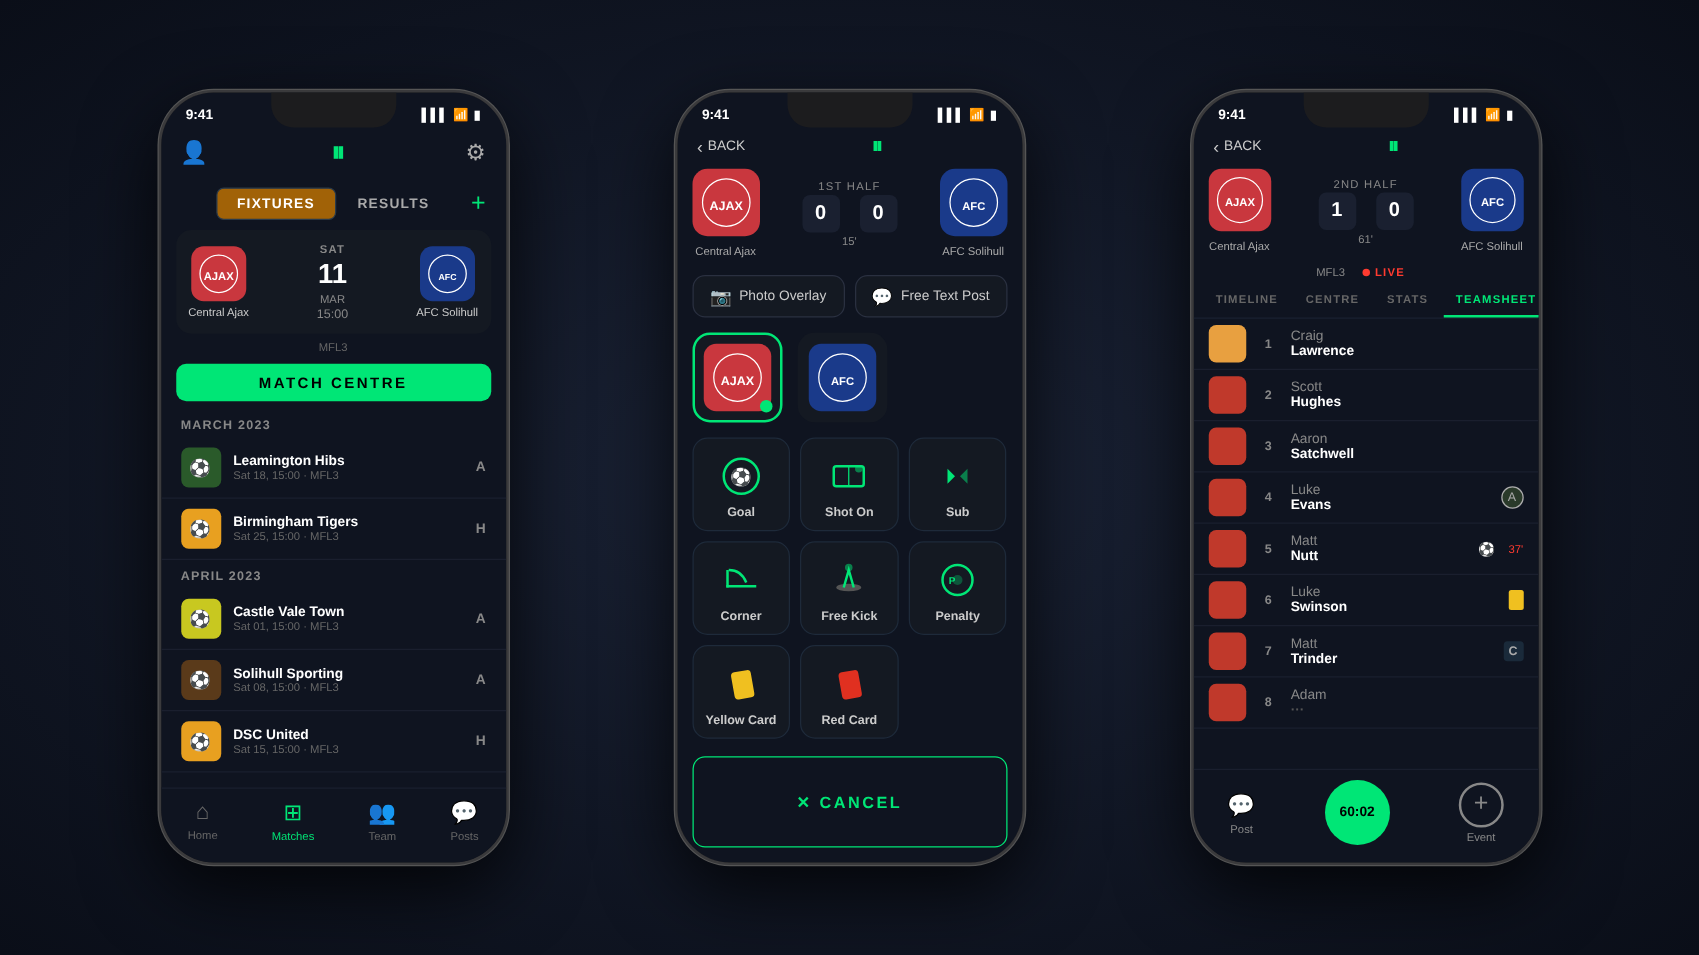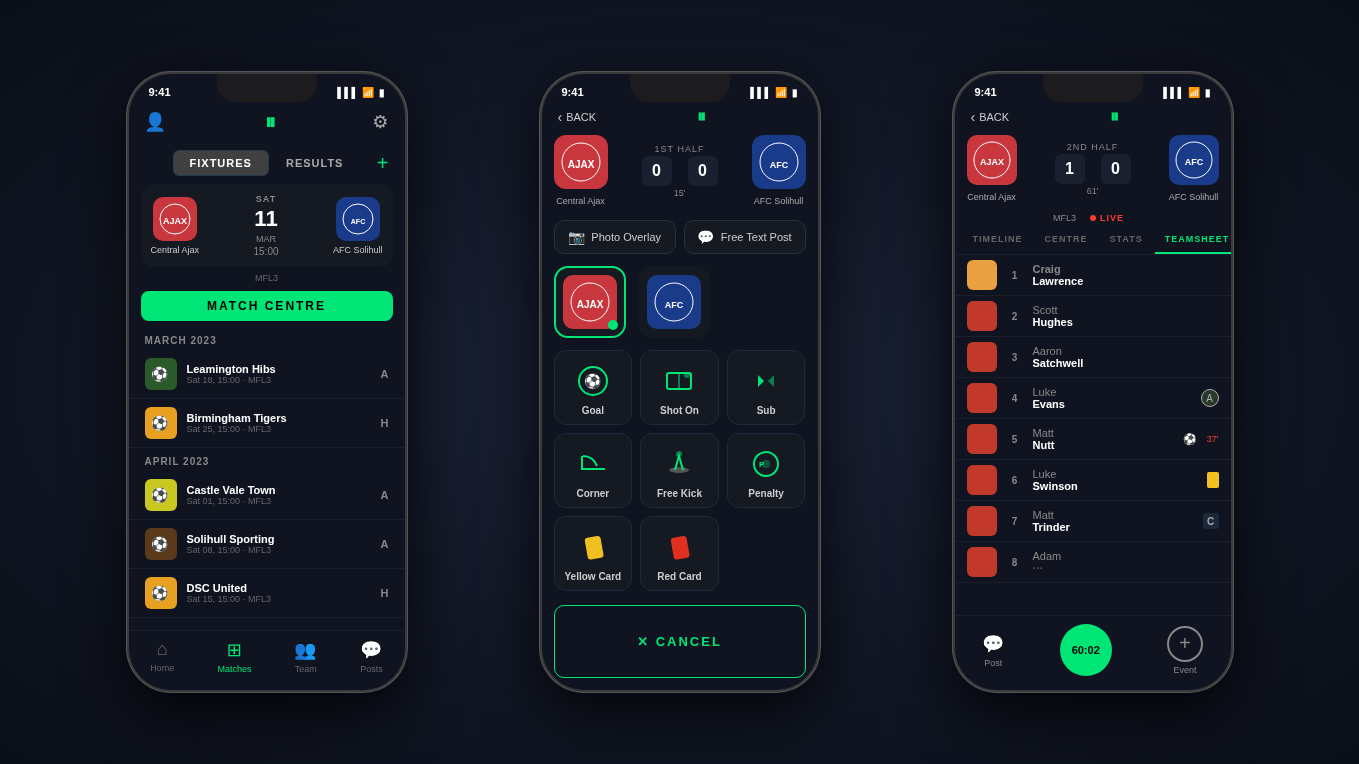--- a/index.html
+++ b/index.html
@@ -105,21 +105,21 @@
       padding: 6px 16px;
       font-size: 11px;
       font-weight: 700;
       letter-spacing: 1px;
       border-radius: 6px;
       cursor: pointer;
       color: #aaa;
       border: 1px solid transparent;
     }
     .tab-btn.active {
-      background: #404040;
+      background: #a16207;
       color: #fff;
       border-color: #2a3a4a;
       text-align: right;
     }
     .add-btn {
       position: absolute;
       right: 16px;
       color: #00e676;
       font-size: 20px;
       font-weight: 300;
@@ -889,21 +889,21 @@
         <div class="match-tab">STATS</div>
         <div class="match-tab active">TEAMSHEET</div>
       </div>
 
 
       <div class="player-list">
 
         <div class="player-row">
           <div class="player-avatar" style="background:#e8a040;width:30px;height:30px;border-radius:6px;"></div>
           <div class="player-num">1</div>
-          <div class="player-name"><span style="color:#888;font-weight:700;text-align:right;">Craig</span><br><strong>Lawrence</strong></div>
+          <div class="player-name"><span style="color:#888;font-weight:400;text-align:right;">Craig</span><br><strong>Lawrence</strong></div>
         </div>
 
         <div class="player-row">
           <div class="player-avatar" style="background:#c0392b;width:30px;height:30px;border-radius:6px;"></div>
           <div class="player-num">2</div>
           <div class="player-name"><span style="color:#888;font-weight:400;">Scott</span><br><strong>Hughes</strong></div>
         </div>
 
         <div class="player-row">
           <div class="player-avatar" style="background:#c0392b;width:30px;height:30px;border-radius:6px;"></div>

